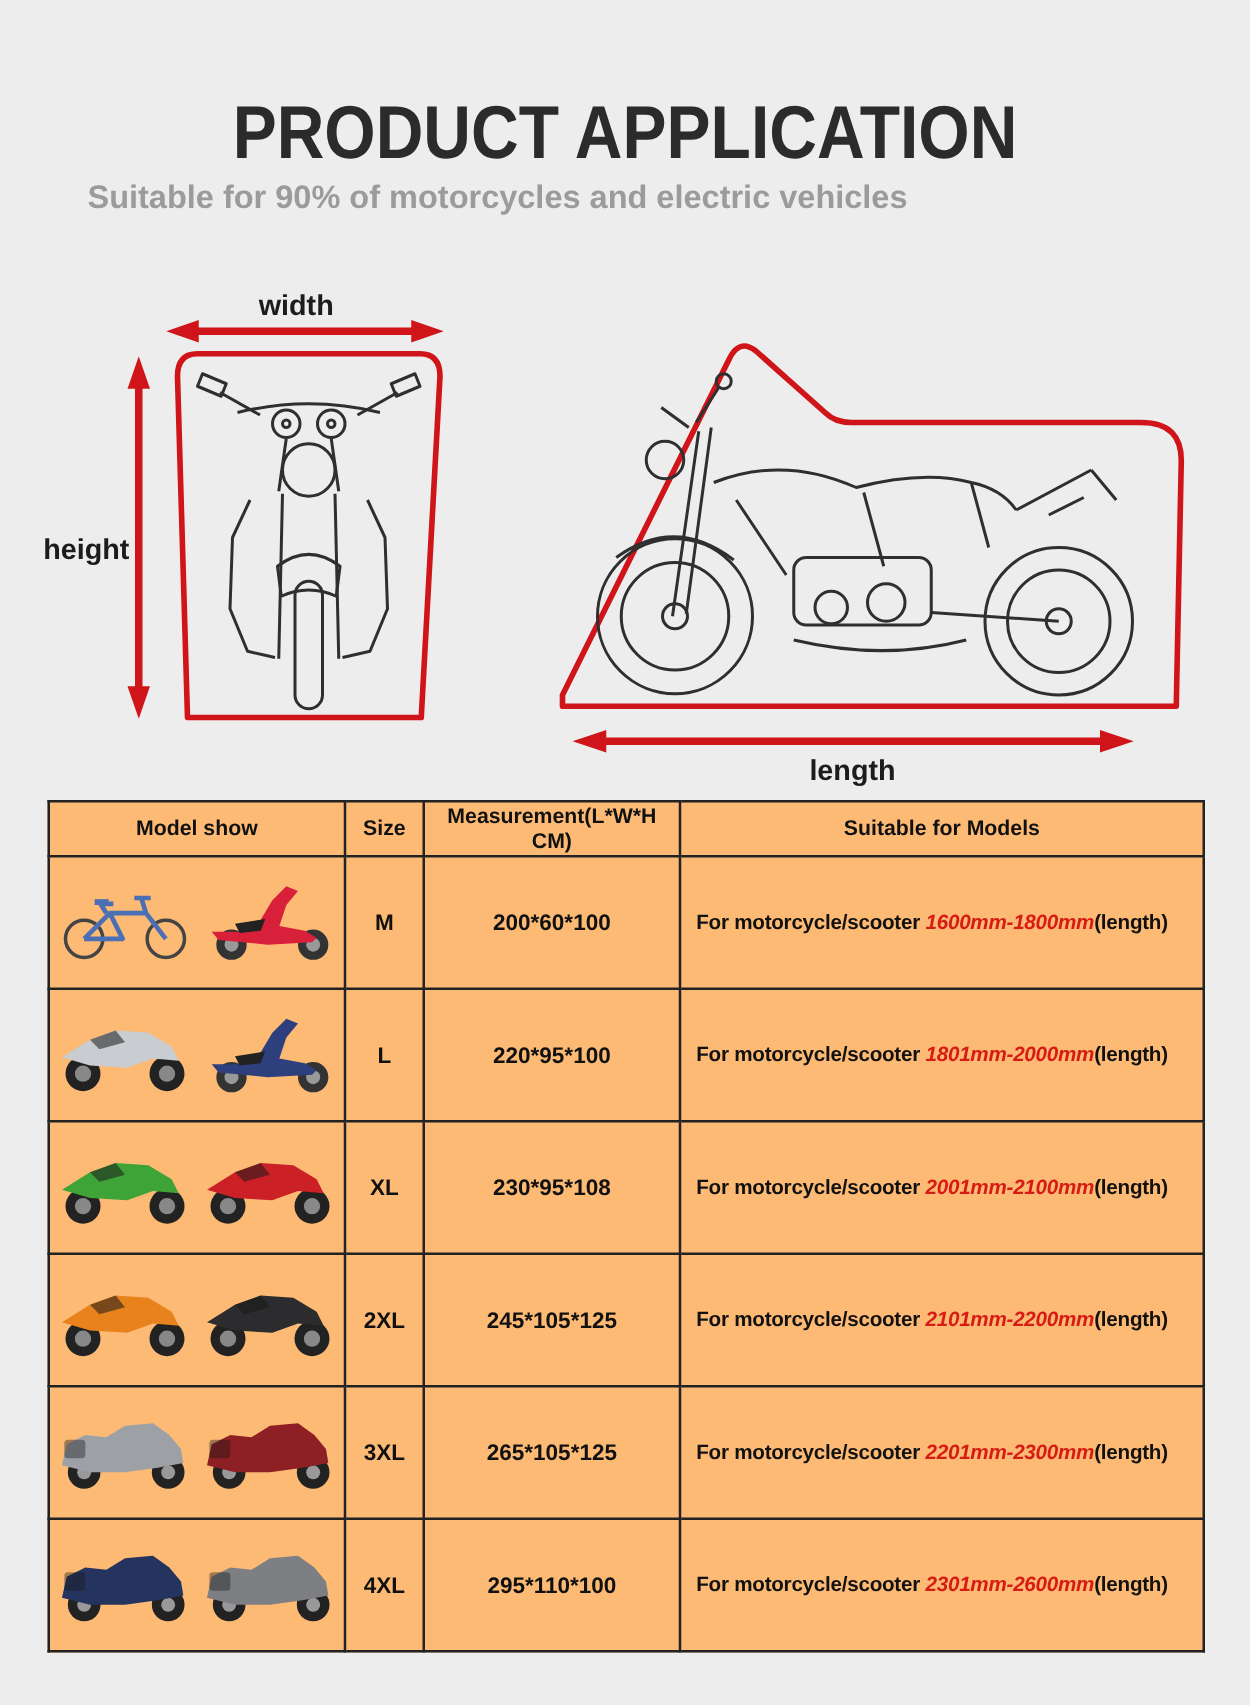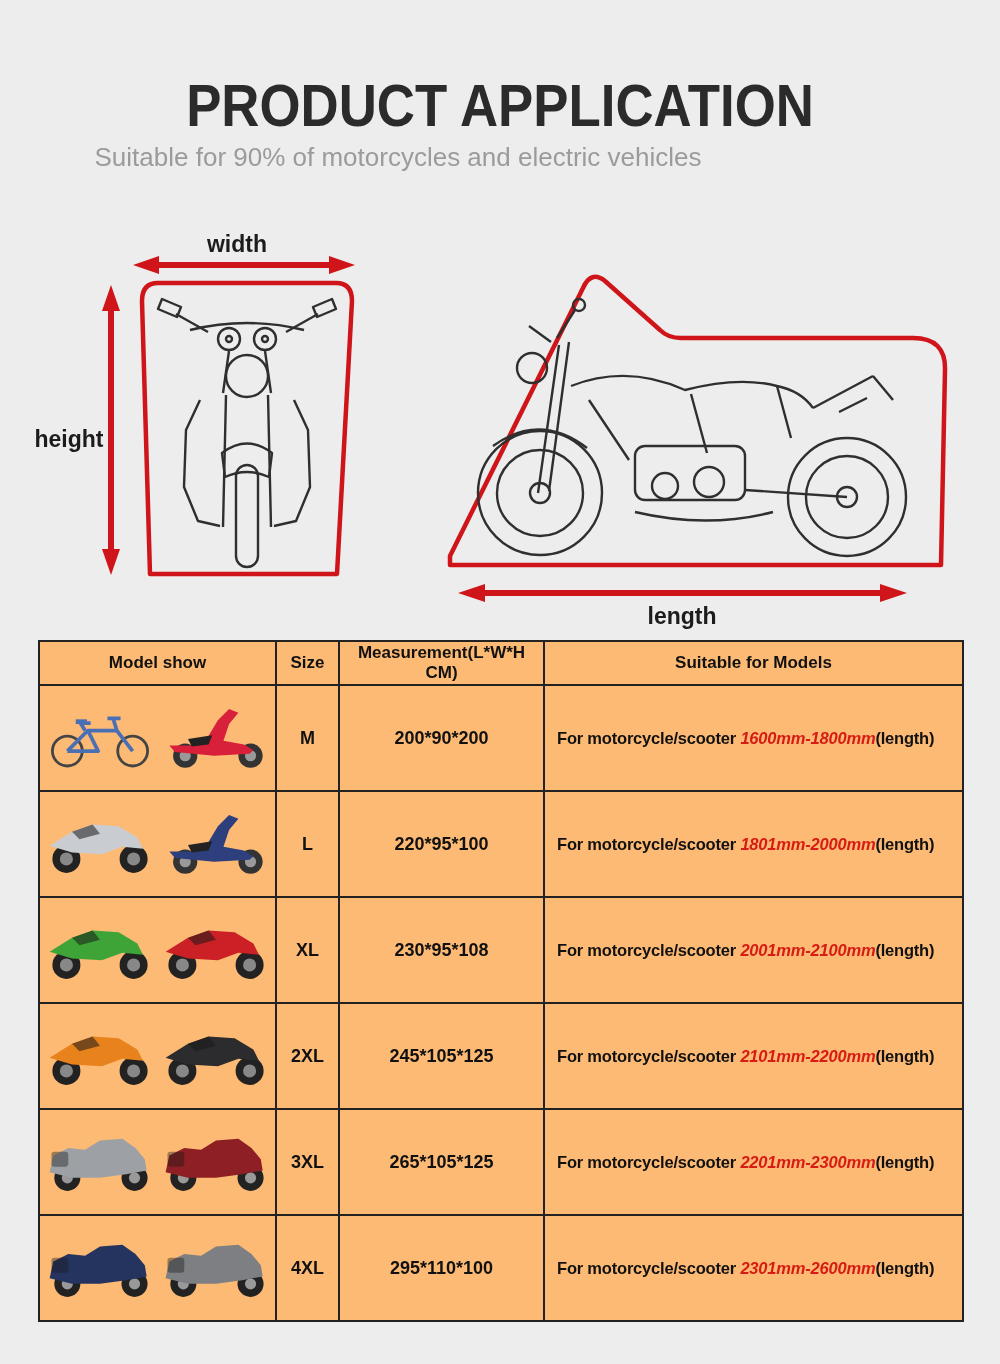--- a/index.html
+++ b/index.html
@@ -12,21 +12,21 @@
   
   .page-title{
     position:absolute;top:76px;left:0;width:1000px;margin:0;
     text-align:center;font-size:60px;font-weight:bold;color:#2b2b2b;
     letter-spacing:0px;line-height:1;
     transform:scaleX(0.88);transform-origin:center;
     white-space:nowrap;
   }
   .page-subtitle{
     position:absolute;top:142px;left:0;width:796px;margin:0;
-    text-align:center;font-size:26px;font-weight:normal;color:#9b9b9b;
+    text-align:center;font-size:26px;font-weight:bold;color:#9b9b9b;
   }
   
   .diagram-front{position:absolute;left:35px;top:225px;}
   .diagram-side{position:absolute;left:435px;top:250px;}
   .diag-label{font-size:23px;font-weight:bold;fill:#1c1c1c;}
   
   table.size-table{
     position:absolute;left:38px;top:640px;width:924px;
     border-collapse:collapse;table-layout:fixed;
     background:#fdba74;
@@ -166,21 +166,21 @@
                 <circle cx="97" cy="55" r="13"></circle>
               </g>
               <circle cx="27" cy="55" r="6" fill="#999"></circle>
               <circle cx="97" cy="55" r="6" fill="#999"></circle>
               <path d="M10 44 L38 44 L50 37 L62 17 L74 5 L84 9 L74 21 L68 39 L90 43 L100 49 L96 53 L58 55 L16 51 Z" fill="#d8203a"></path>
               <path d="M30 37 L56 33 L52 43 L34 45 Z" fill="#222"></path>
             </svg>
           </div>
         </td>
       <td class="cell-size">M</td>
-      <td class="cell-meas">200*90*200</td>
+      <td class="cell-meas">200*60*100</td>
       <td class="cell-suit"><span>For motorcycle/scooter </span><span class="suit-range">1600mm-1800mm</span><span>(length)</span></td>
     </tr>
     <tr>
       <td class="cell-model">
           <div class="veh-wrap">
             <svg width="112" height="72" viewBox="0 0 120 72" aria-label="white underbone motorcycle">
               <g fill="#222">
                 <circle cx="24" cy="52" r="15"></circle>
                 <circle cx="96" cy="52" r="15"></circle>
               </g>

